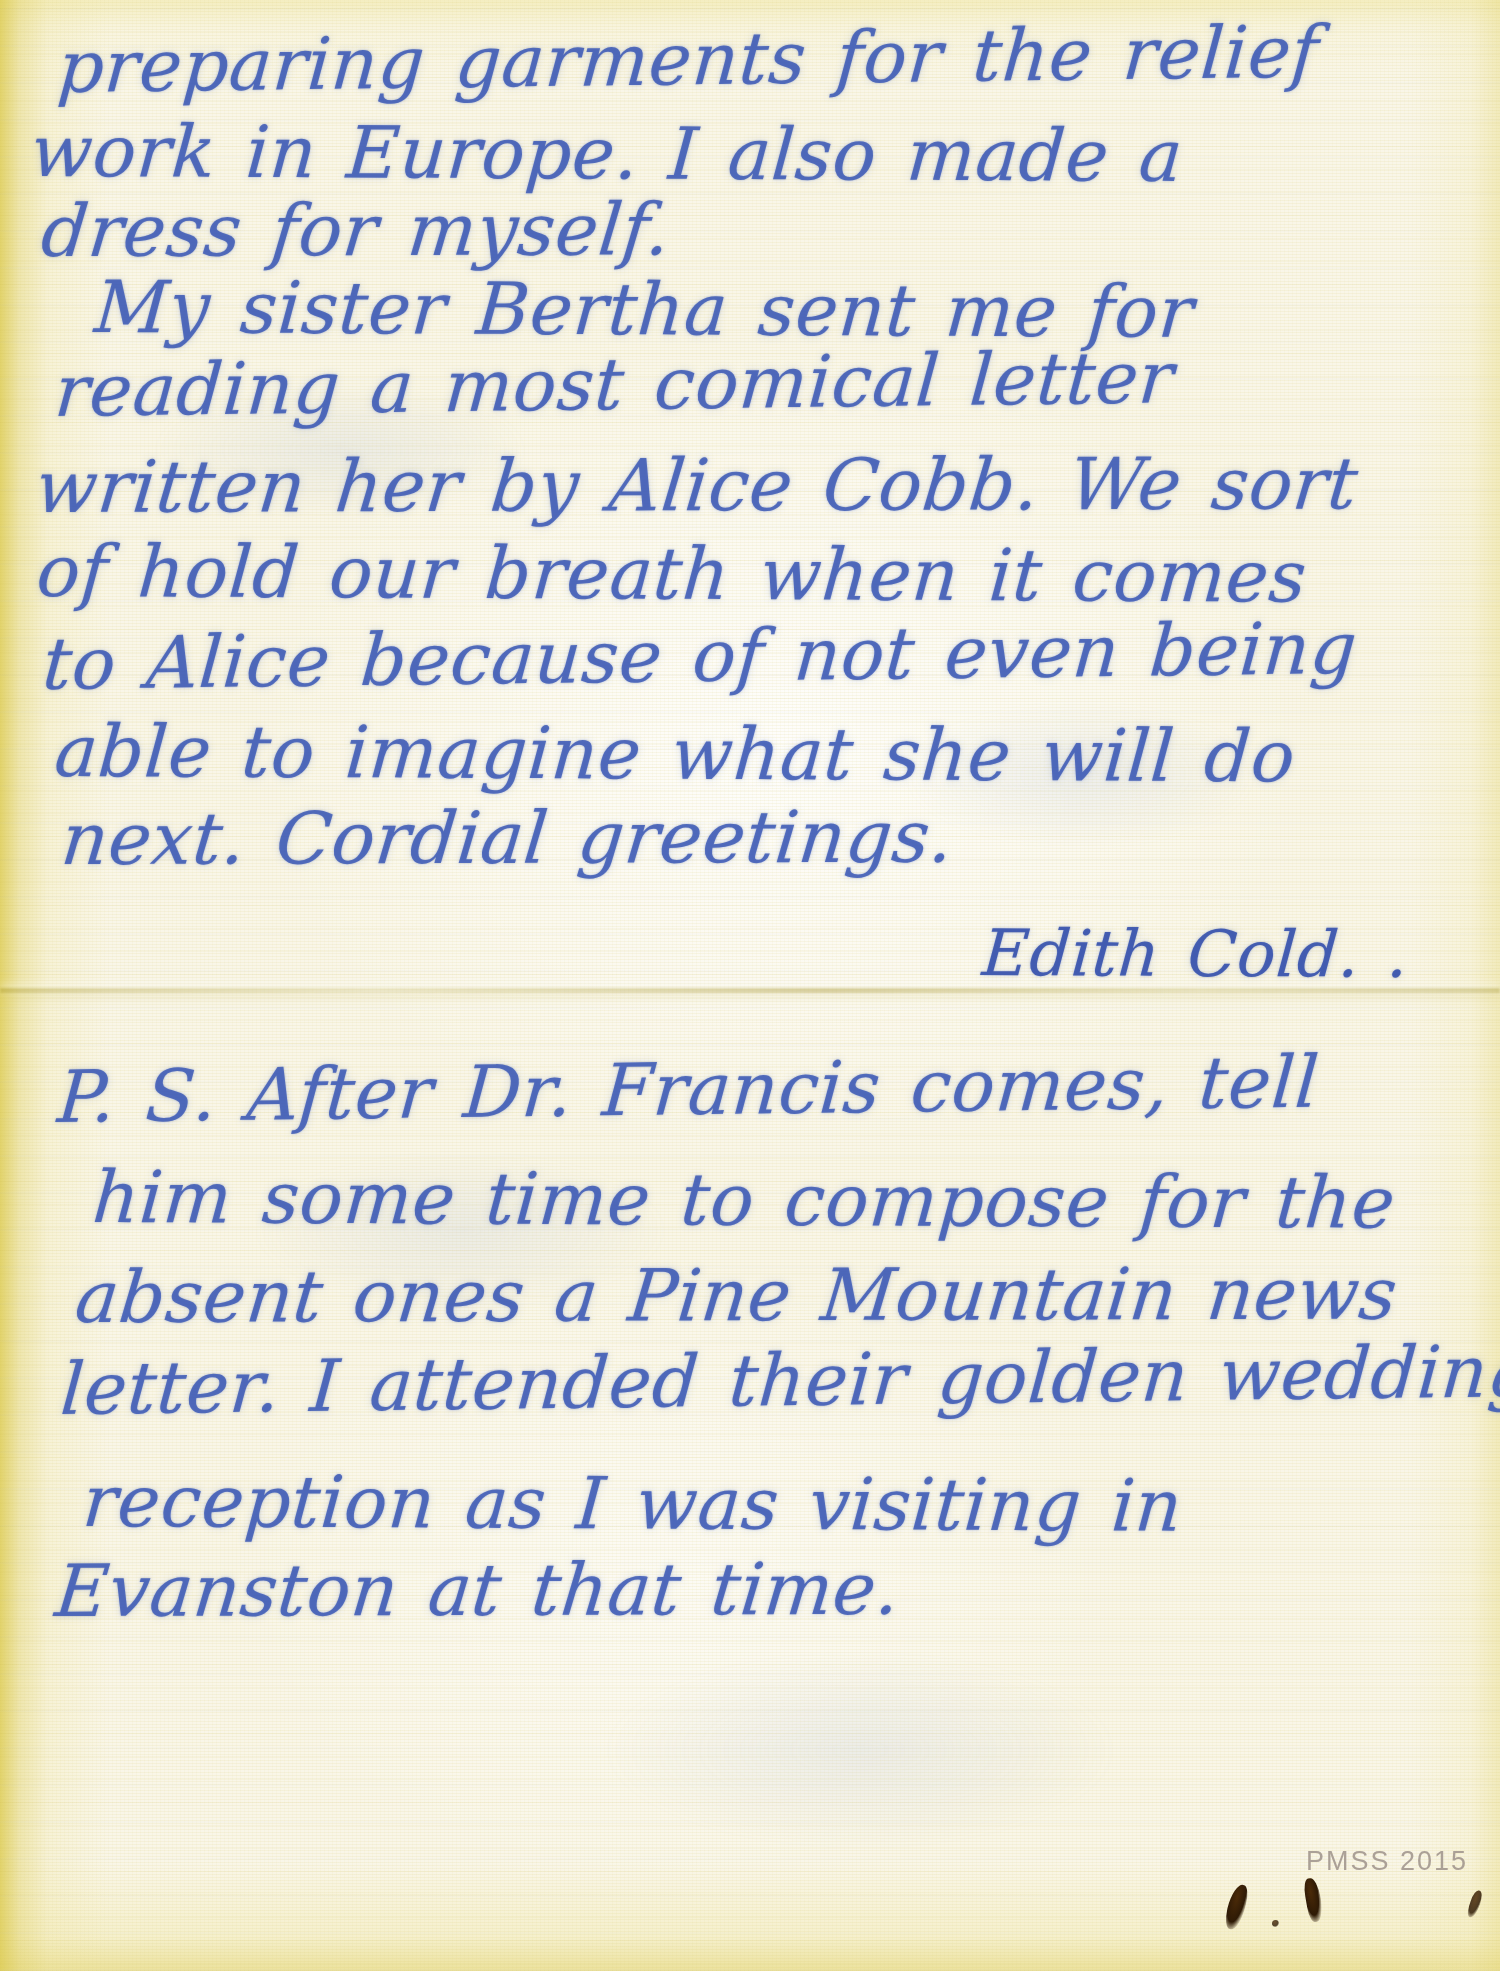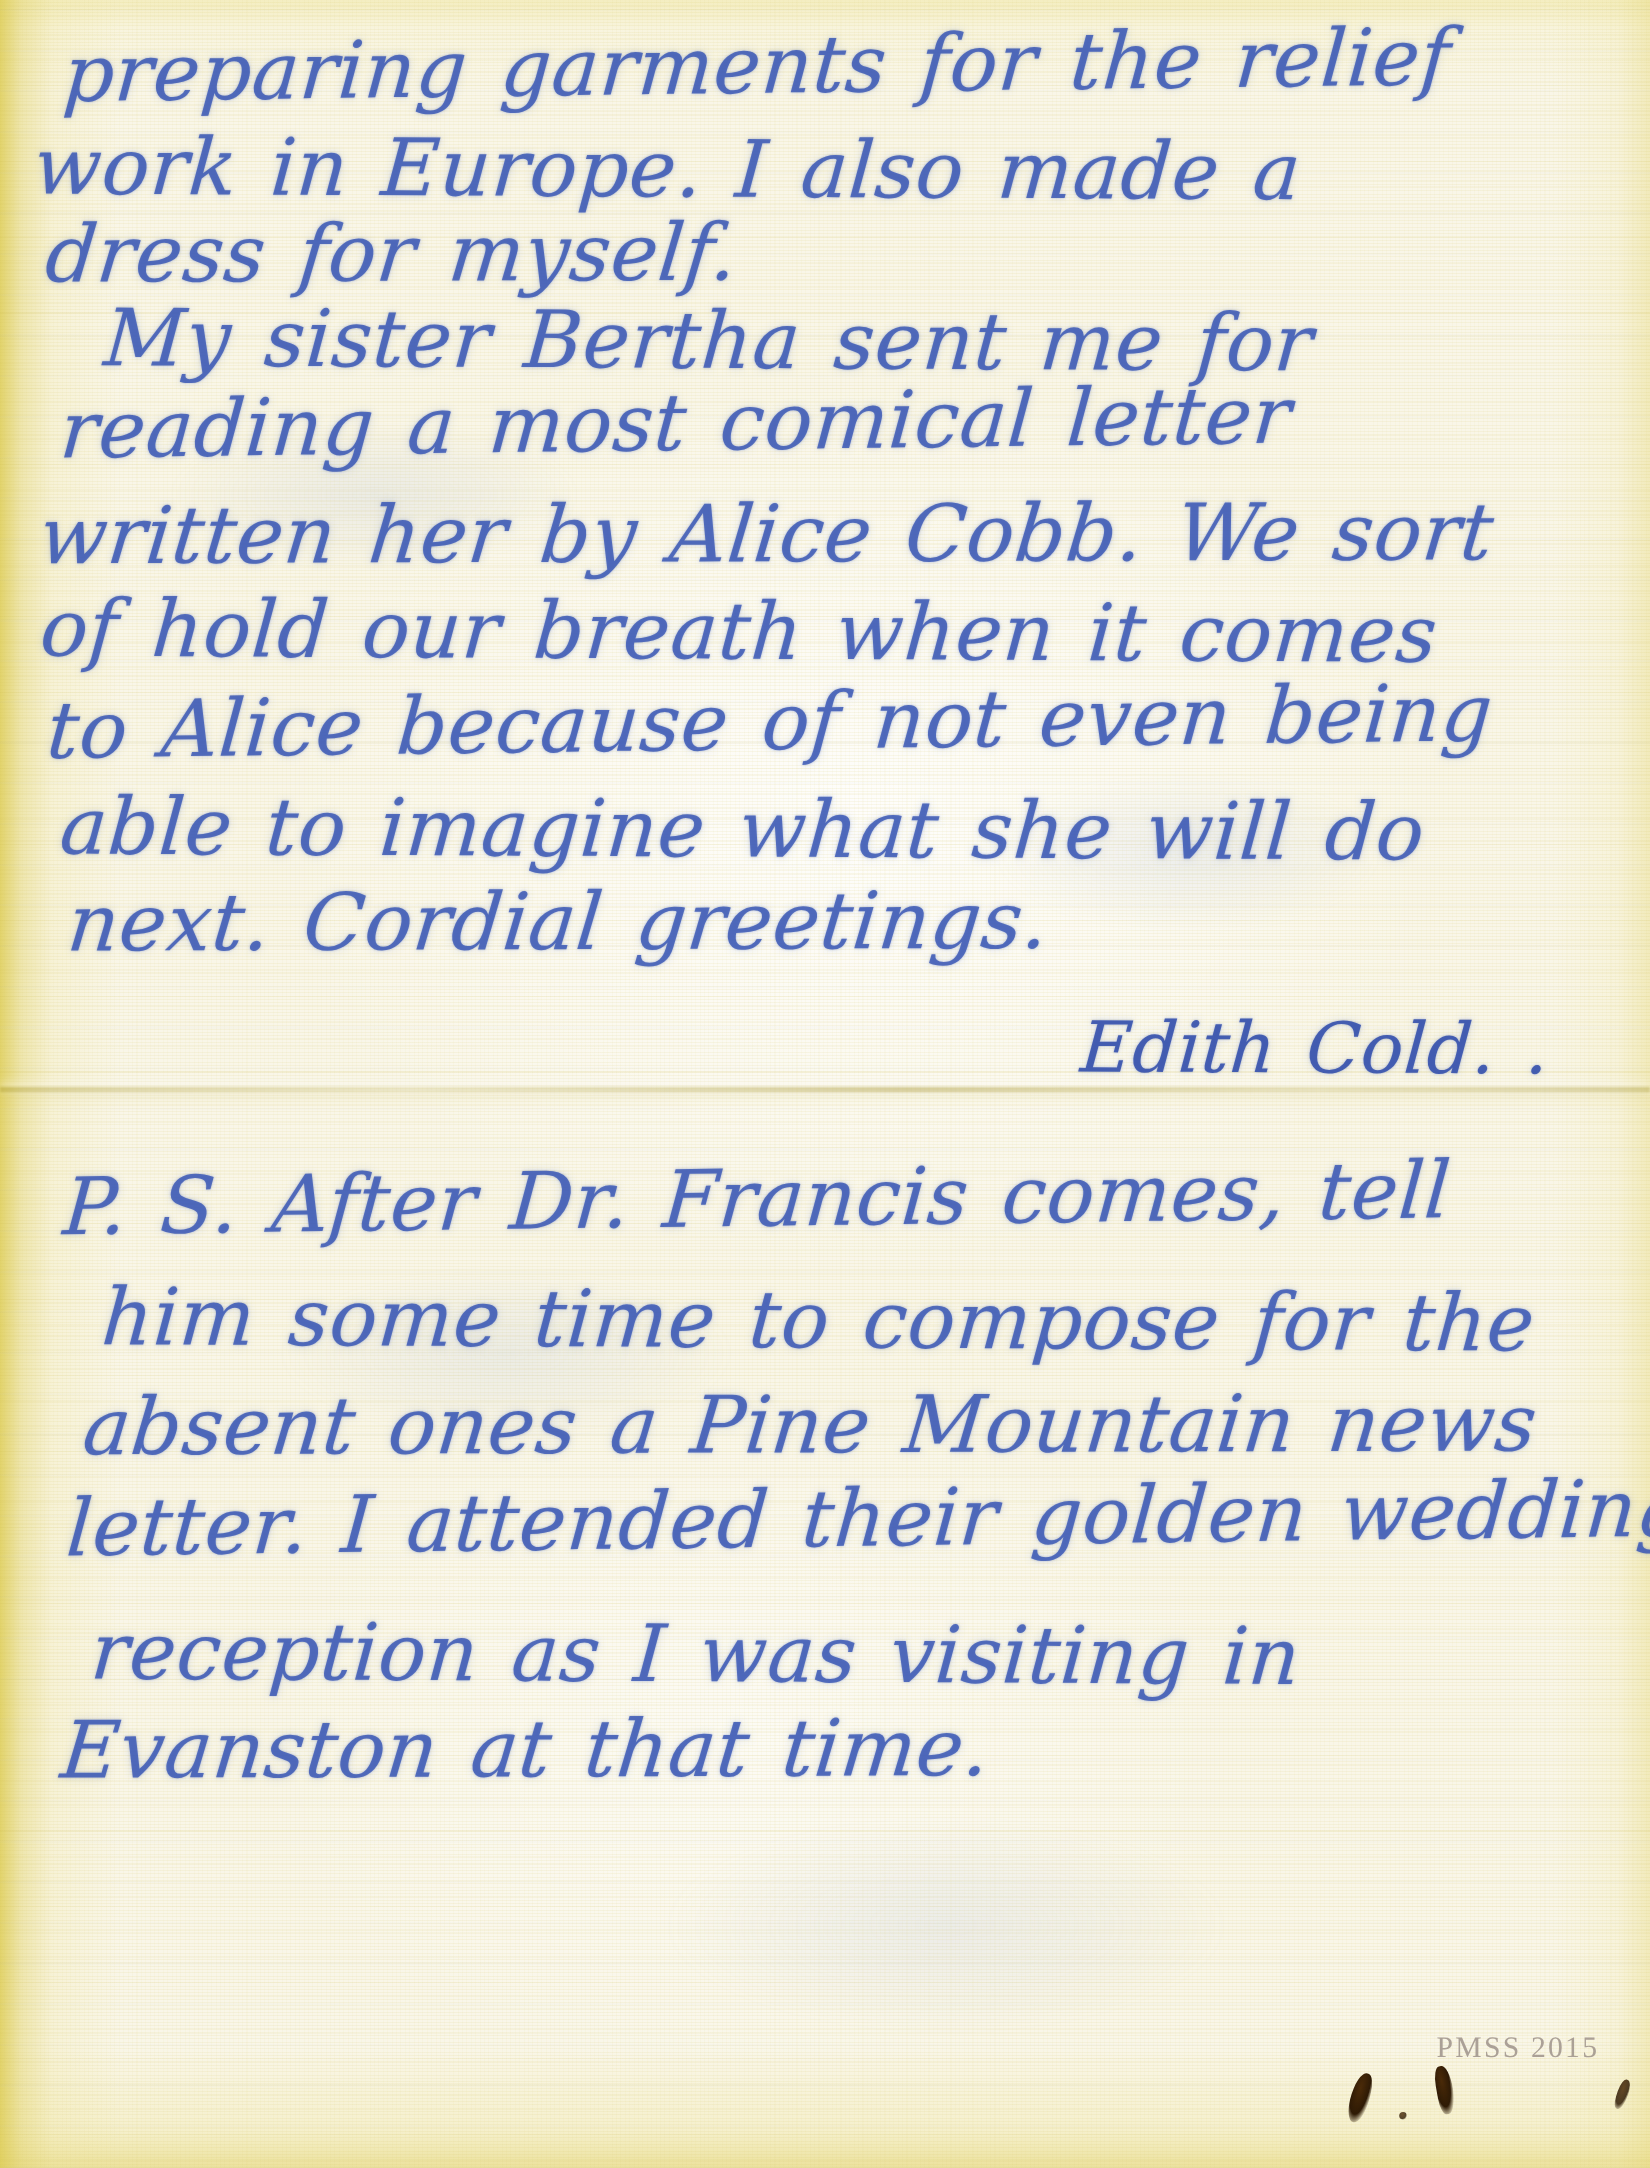--- a/index.html
+++ b/index.html
@@ -63,21 +63,21 @@
     transform-origin: left bottom;
   }
   .hw.r1 { transform: skewX(-5deg) rotate(-0.7deg); }
   .hw.r2 { transform: skewX(-4deg) rotate(0.25deg); }
   .hw.r3 { transform: skewX(-6deg) rotate(-0.15deg); }
   .hw.sig { font-size: 64px; color: rgba(52,80,172,0.88); }
   .watermark {
     position: absolute;
     left: 1306px;
     top: 1846px;
-    font-family: Liberation Serif, serif;
+    font-family: Liberation Sans, sans-serif;
     font-size: 27px;
     letter-spacing: 2px;
     color: rgba(158,146,138,0.85);
   }
   .ghost-smudge {
     position: absolute;
     border-radius: 50%;
     background: radial-gradient(ellipse, rgba(140,160,205,0.12) 0%, rgba(140,160,205,0) 70%);
     filter: blur(3px);
     pointer-events: none;

